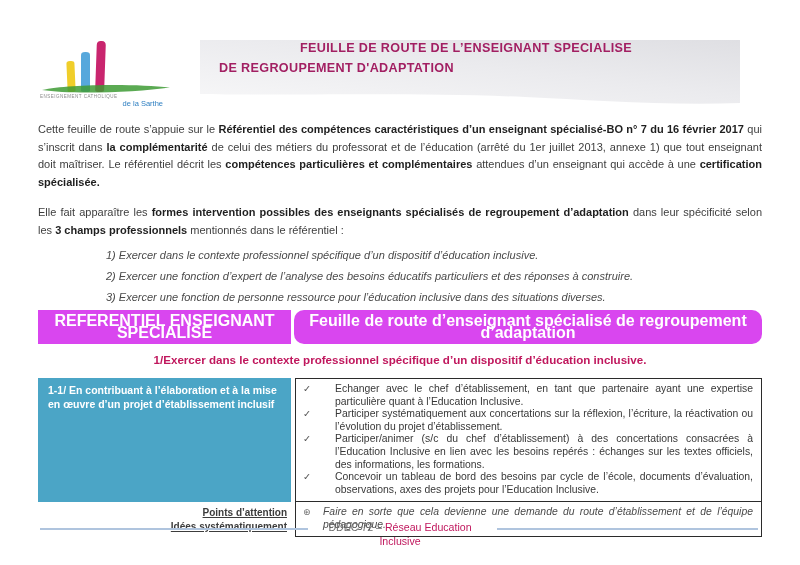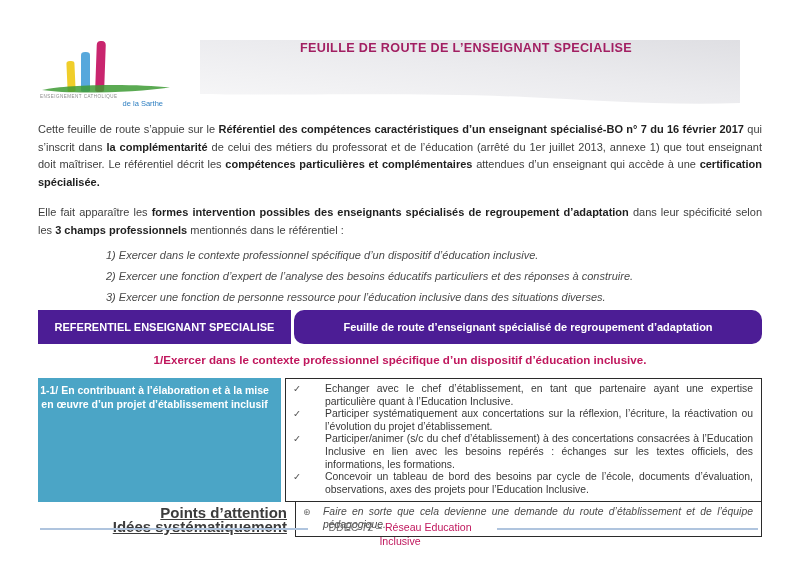--- a/index.html
+++ b/index.html
@@ -30,41 +30,41 @@
         text-align:justify;color:#3e3e3e;}
   .para .b{font-weight:700;color:#1f1f1f;}
   .p1{top:121px;}
   .p2{top:204px;}
 
   .axis-list{position:absolute;left:106px;top:245px;width:620px;font-style:italic;
              color:#4a4a4a;font-size:11px;line-height:21px;}
 
   
   .ref-table{position:absolute;left:38px;top:310px;width:724px;height:34px;display:flex;}
-  .ref-cell{background:#4c1d95;color:#ffffff;font-weight:700;font-size:11px;
+  .ref-cell{background:#d946ef;color:#ffffff;font-weight:700;font-size:16px;
             display:flex;align-items:center;justify-content:center;text-align:center;line-height:12px;}
   .ref-left{width:253px;margin-right:3px;}
   .ref-right{flex:1;border-radius:10px;}
 
   .section-heading{position:absolute;left:0;top:353px;width:100%;text-align:center;
                    color:#C0175D;font-weight:700;font-size:11.6px;}
 
   
   .main-table{position:absolute;left:38px;top:378px;width:724px;}
   .row1{display:flex;align-items:stretch;}
   .cell-teal{width:233px;background:#4BA5C6;color:#ffffff;font-weight:700;font-size:10.5px;
-             line-height:13.5px;padding:6px 10px 0 0;text-align:center;}
+             line-height:13.5px;padding:6px 10px 0 10px;}
   .gap{width:4px;}
   .cell-items{flex:1;border:1px solid #2b2b2b;padding:4px 8px 5px 5px;background:#fff;}
   .check-item{display:flex;font-size:10.4px;line-height:12.6px;color:#383838;}
   .check-item .mark{width:15px;min-width:15px;color:#5a5a5a;font-size:9.5px;padding-left:2px;}
   .check-item .txt{flex:1;text-align:justify;padding-left:5px;margin-left:12px;}
   .row2{display:flex;margin-top:-1px;align-items:stretch;}
   .cell-attention{width:249px;margin-right:8px;padding-top:5px;text-align:right;
-                  font-size:15px;font-weight:700;color:#3c3c3c;line-height:13.5px;}
+                  font-size:10px;font-weight:700;color:#3c3c3c;line-height:13.5px;}
   .cell-attention .u{text-decoration:underline;}
   .cell-note{flex:1;border:1px solid #2b2b2b;padding:4px 8px 4px 5px;background:#fff;display:flex;}
   .cell-note .mark{width:15px;min-width:15px;color:#6a6a6a;font-size:9px;padding-left:2px;padding-top:1px;}
   .cell-note .txt{flex:1;font-style:italic;text-align:justify;font-size:10.4px;
                   line-height:12.6px;color:#4a4a4a;padding-left:5px;}
 
   
   .footer{position:absolute;left:0;top:521px;width:100%;text-align:center;
           font-size:10.6px;line-height:13.5px;color:#6d6d6d;}
   .footer .brand{color:#C0175D;}
@@ -96,20 +96,21 @@
         <linearGradient id="bg" x1="0" y1="1" x2="1" y2="0">
           <stop offset="0" stop-color="#f7f7f8"></stop>
           <stop offset="0.55" stop-color="#ebebee"></stop>
           <stop offset="1" stop-color="#dfdfe3"></stop>
         </linearGradient>
       </defs>
       <path d="M0,0 L540,0 L540,63 C470,66 390,60 325,57 C215,52 75,56 0,54 Z" fill="url(#bg)"></path>
     </svg>
     <div class="banner-title">
       <div class="title-l1">FEUILLE DE ROUTE DE L’ENSEIGNANT SPECIALISE</div>
+      <div class="title-l2">DE REGROUPEMENT D'ADAPTATION</div>
     </div>
   </div>
 
   <p class="para p1"><span>Cette feuille de route s’appuie sur le </span><span class="b">Référentiel des compétences caractéristiques d’un enseignant spécialisé-BO n° 7 du 16 février 2017</span><span> qui s’inscrit dans </span><span class="b">la complémentarité</span><span> de celui des métiers du professorat et de l’éducation (arrêté du 1er juillet 2013, annexe 1) que tout enseignant doit maîtriser. Le référentiel décrit les </span><span class="b">compétences particulières et complémentaires</span><span> attendues d’un enseignant qui accède à une </span><span class="b">certification spécialisée.</span></p>
   <p class="para p2"><span>Elle fait apparaître les </span><span class="b">formes intervention possibles des enseignants spécialisés de regroupement d’adaptation</span><span> dans leur spécificité selon les </span><span class="b">3 champs professionnels</span><span> mentionnés dans le référentiel :</span></p>
 
   <div class="axis-list">
     <div>1) Exercer dans le contexte professionnel spécifique d’un dispositif d’éducation inclusive.</div>
     <div>2) Exercer une fonction d’expert de l’analyse des besoins éducatifs particuliers et des réponses à construire.</div>
     <div>3) Exercer une fonction de personne ressource pour l’éducation inclusive dans des situations diverses.</div>

